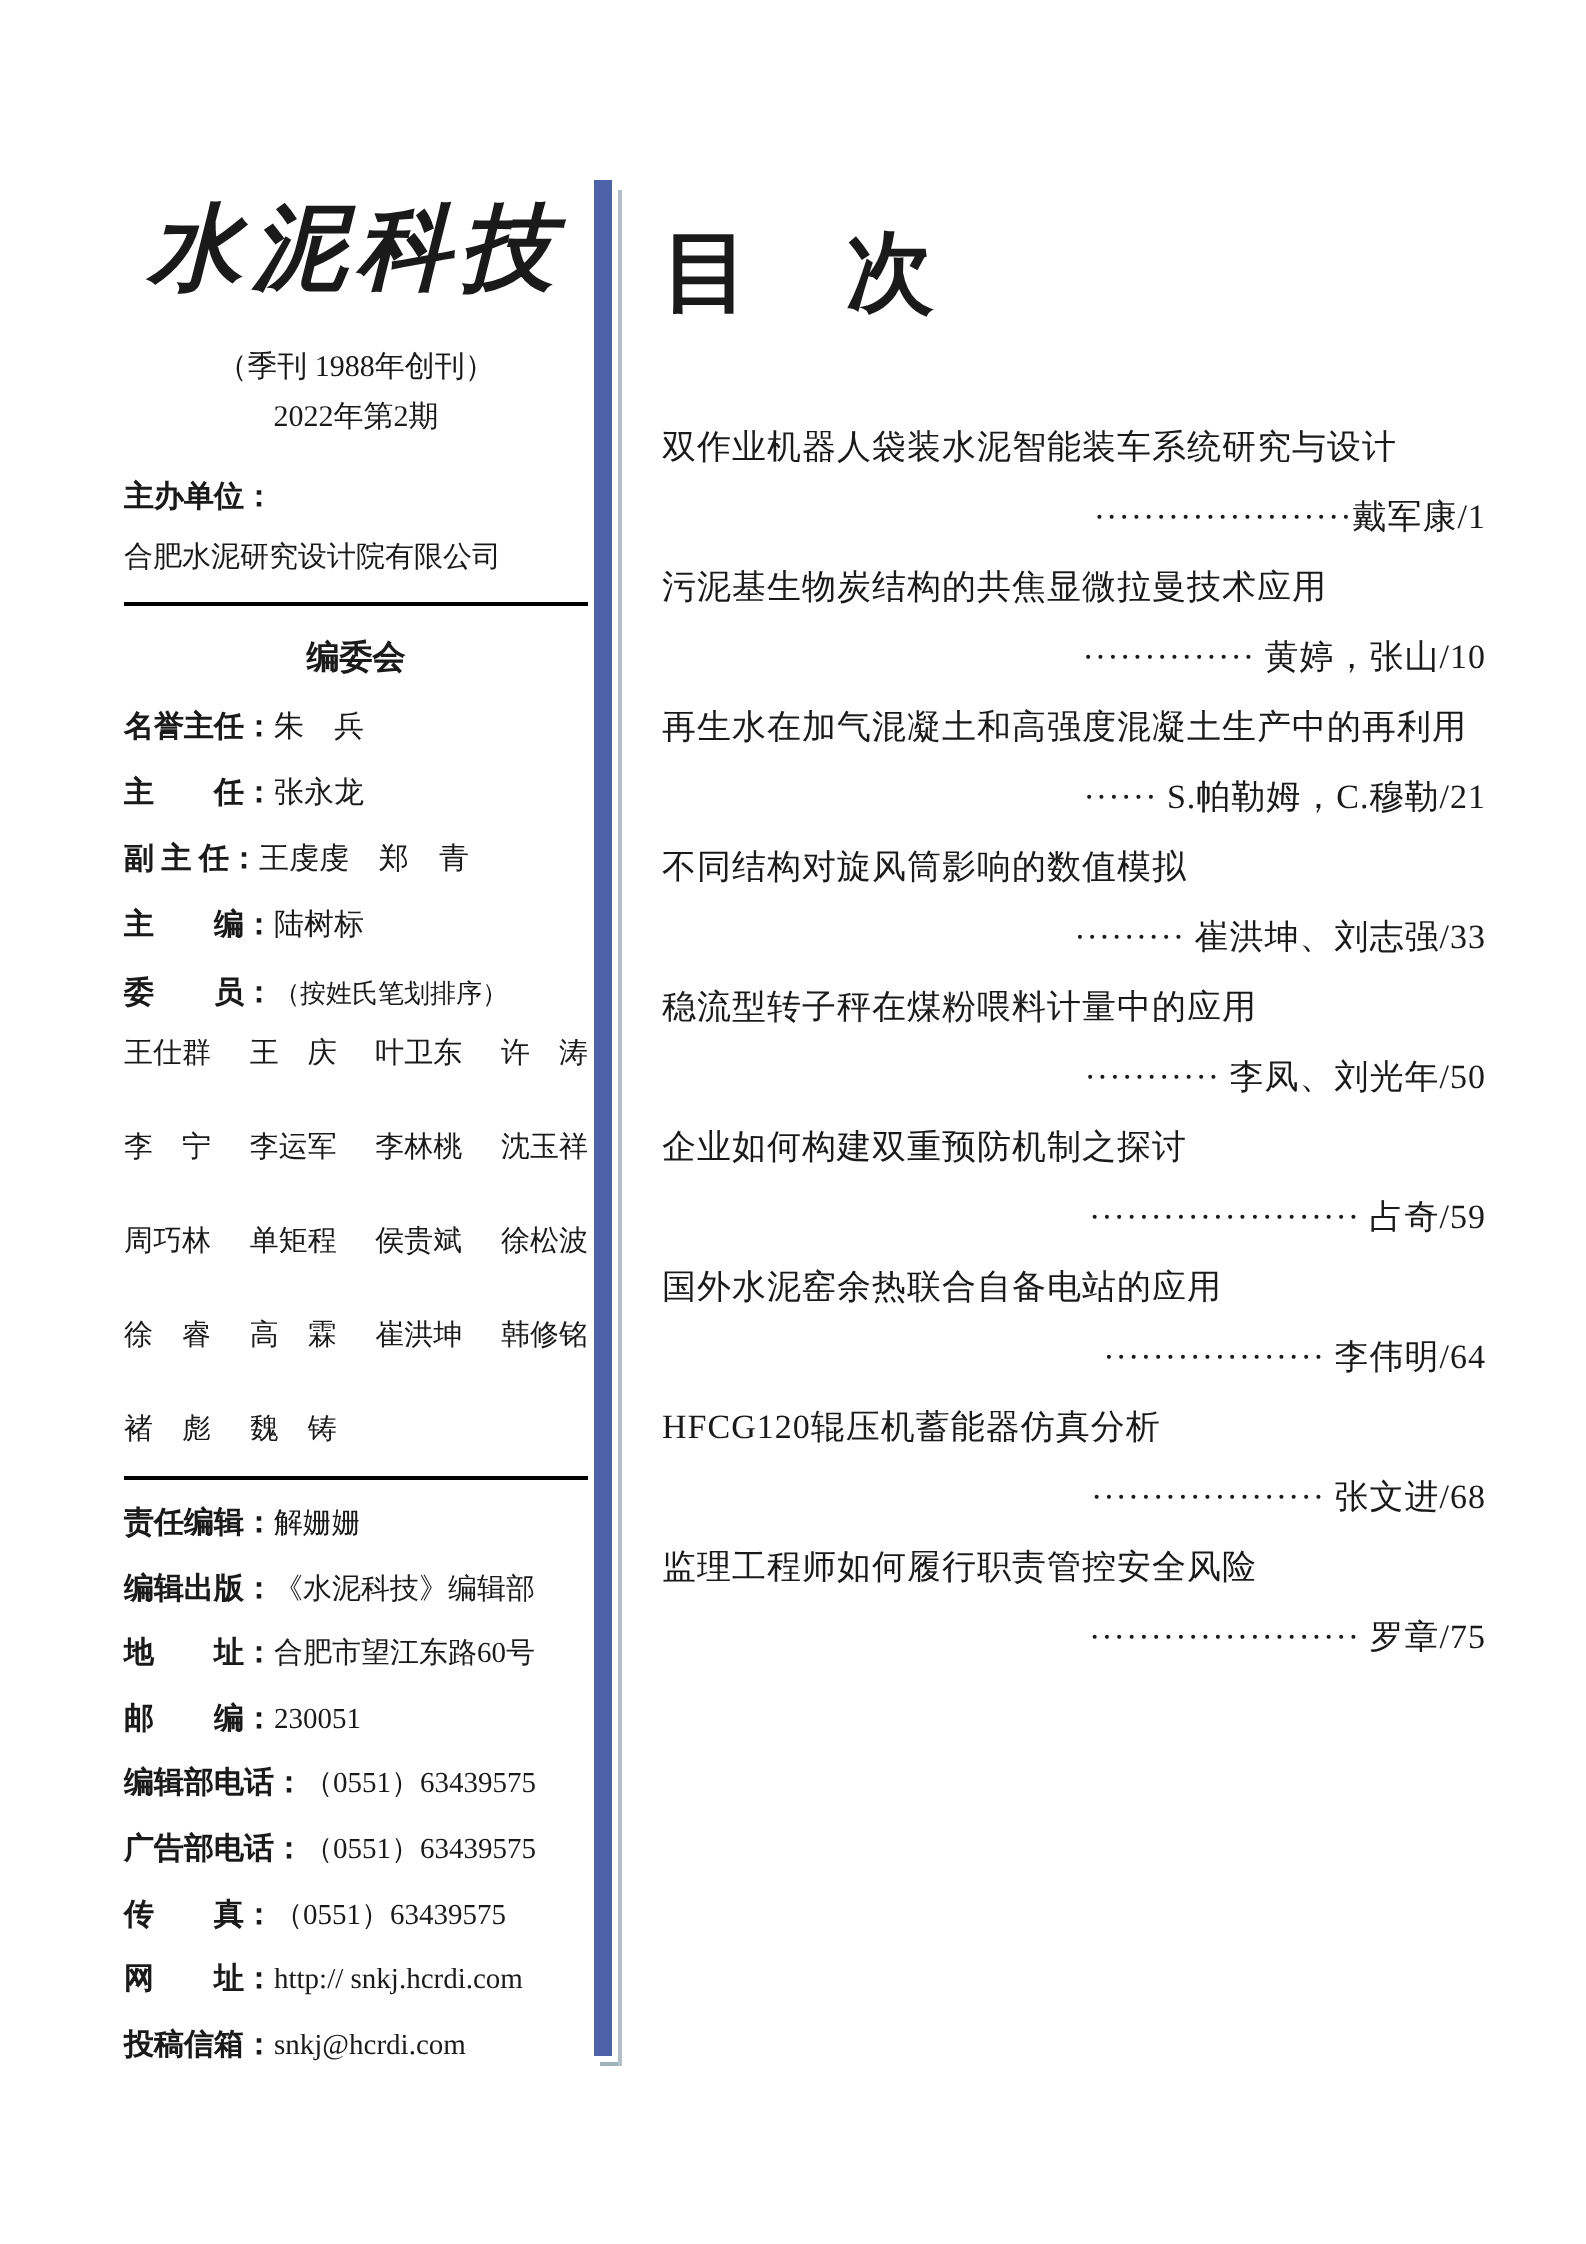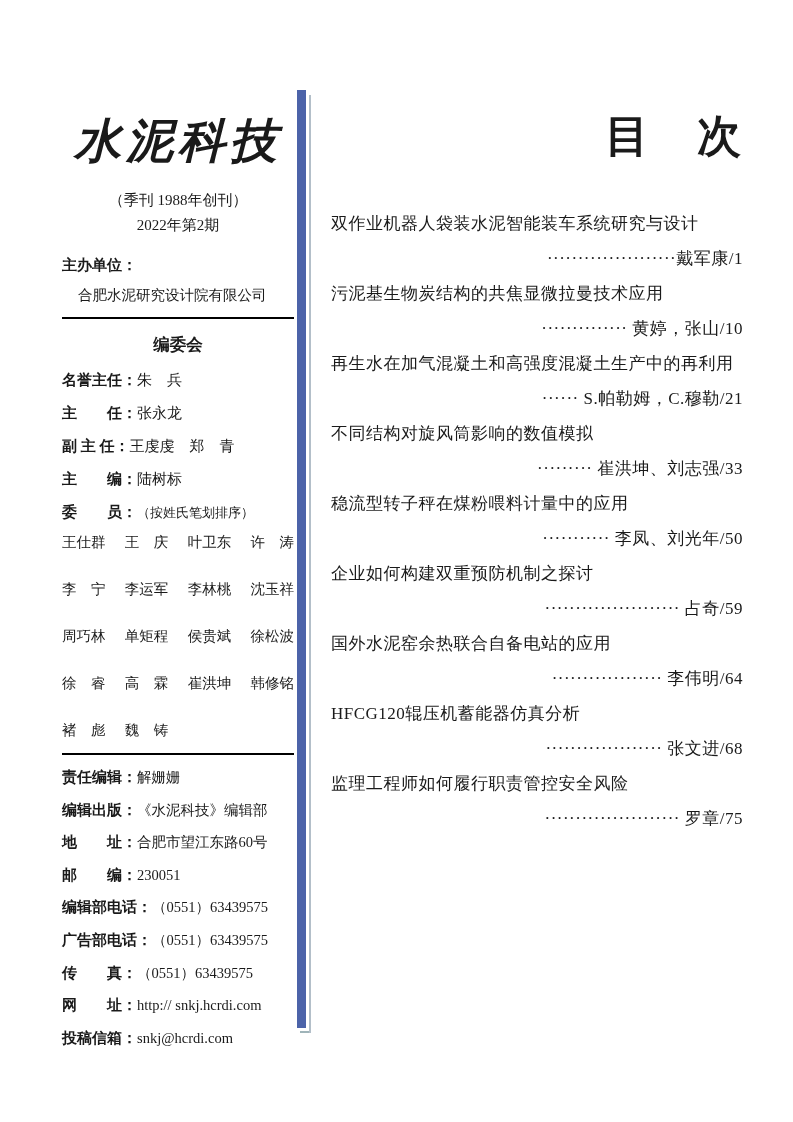--- a/index.html
+++ b/index.html
@@ -9,21 +9,21 @@
     position: relative;
     font-family: "Liberation Serif", "DejaVu Serif", serif;
     color: #1a1a1a;
     overflow: hidden;
   }
   .page { position: absolute; inset: 0; }
 
   
   .left-col {
     position: absolute;
-    left: 62px; top: 100px;
+    left: 62px; top: 84px;
     width: 232px;
   }
   .journal-title {
     font-size: 47px;
     font-weight: bold;
     font-style: italic;
     text-align: center;
     letter-spacing: 5px;
     line-height: 66px;
     margin-top: 8px;
@@ -43,21 +43,20 @@
   .org-label {
     font-size: 15px;
     font-weight: bold;
     margin-top: 16px;
     line-height: 22px;
   }
   .org-name {
     font-size: 14.5px;
     margin-top: 9px;
     line-height: 20px;
-    margin-left: 16px;
   }
   .hrule {
     border: none;
     border-top: 2px solid #000;
     margin: 12px 0 0 0;
     width: 100%;
   }
   .board-title {
     font-size: 16.5px;
     font-weight: bold;
@@ -108,21 +107,21 @@
 
   
   .right-col {
     position: absolute;
     left: 331px; top: 100px;
     width: 412px;
   }
   .toc-title {
     font-size: 44px;
     font-weight: bold;
-    text-align: right;
+    text-align: left;
     line-height: 58px;
     margin-top: 8px;
     letter-spacing: 2px;
   }
   .toc-list { margin-top: 40px; }
   .toc-entry { font-size: 17px; }
   .toc-entry-title {
     line-height: 35px;
     text-align: justify;
     letter-spacing: 0.5px;

